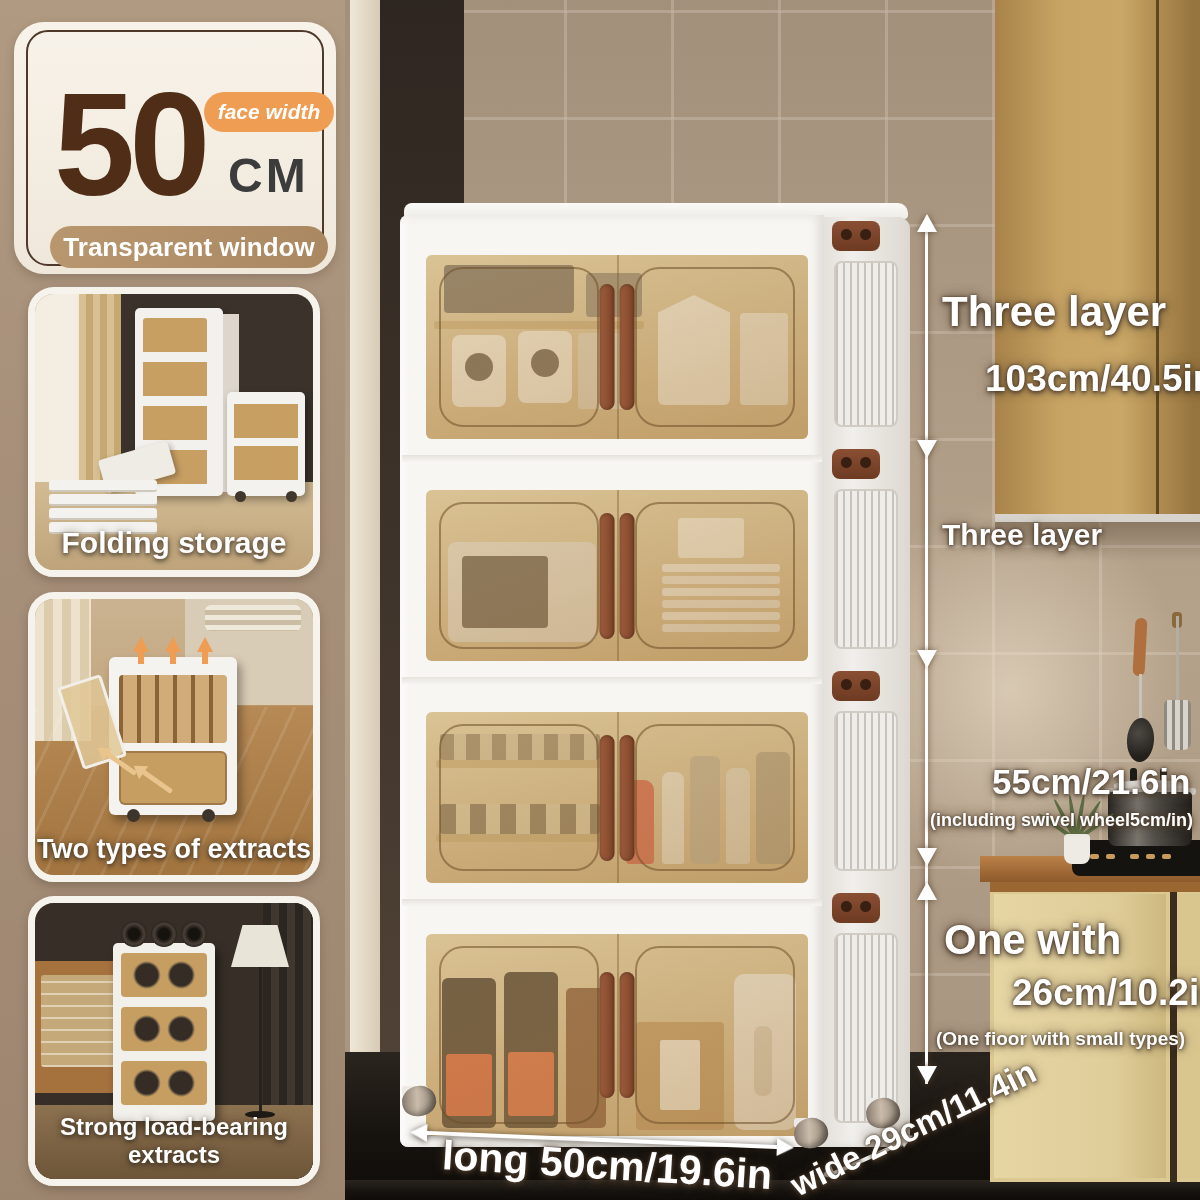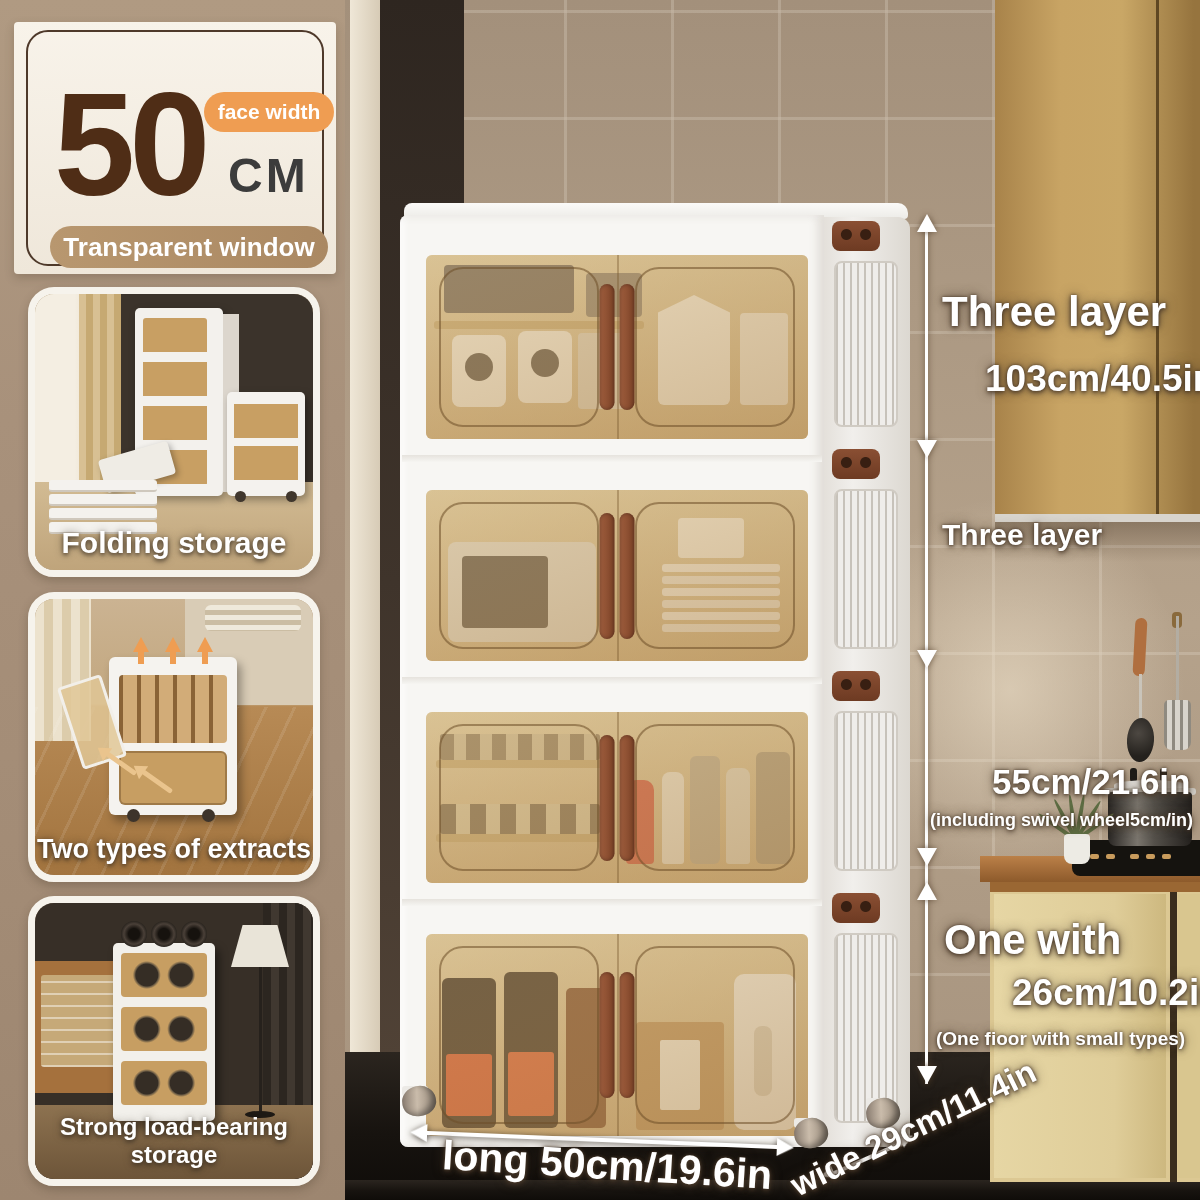--- a/index.html
+++ b/index.html
@@ -5,26 +5,26 @@
   html,body{margin:0;padding:0;background:#777;}
   #canvas{position:relative;width:1200px;height:1200px;overflow:hidden;
           font-family:"Liberation Sans",sans-serif;background:#a8917b;}
   #canvas *{position:absolute;box-sizing:border-box;}
 
   
   #sidebar-bg{left:0;top:0;width:345px;height:1200px;
     background:linear-gradient(180deg,#b09a82 0%,#a8917b 35%,#a38c76 70%,#9d8670 100%);z-index:30;}
 
   
-  #badge-card{left:14px;top:22px;width:322px;height:252px;border-radius:4px;
+  #badge-card{left:14px;top:22px;width:322px;height:252px;border-radius:30px;
     background:linear-gradient(180deg,#f8f3ea,#efe7da);box-shadow:0 4px 10px rgba(70,55,40,.25);z-index:31;}
   #badge-outline{left:12px;top:8px;right:12px;bottom:8px;border:2px solid #4e392a;border-radius:22px;}
   #badge-value{left:40px;top:50px;font-size:146px;font-weight:bold;color:#4f2d16;line-height:1;letter-spacing:-6px;}
   #badge-tag{left:190px;top:70px;width:130px;height:40px;border-radius:20px;background:#ef9d52;
-    color:#fff;font-weight:bold;font-size:21px;line-height:40px;text-align:center;}
+    color:#fff;font-weight:bold;font-size:21px;line-height:40px;text-align:center;font-style:italic;}
   #badge-unit{left:214px;top:126px;font-size:48px;font-weight:bold;color:#3c3c3c;letter-spacing:3px;}
   #badge-banner{left:36px;top:204px;width:278px;height:42px;border-radius:21px;
     background:linear-gradient(90deg,#b8976f,#aa8862);color:#fff;font-weight:bold;font-size:26px;
     line-height:42px;text-align:center;}
 
   
   .fcard{left:28px;width:292px;height:290px;border-radius:26px;border:7px solid #f6f3ec;
     overflow:hidden;box-shadow:0 4px 10px rgba(70,55,40,.3);z-index:31;}
   #fcard-0{top:287px}#fcard-1{top:592px}#fcard-2{top:896px}
   .fcaption{left:0;right:0;bottom:10px;text-align:center;color:#fff;font-weight:bold;
@@ -507,16 +507,16 @@
       <div id="p3-lamp-base"></div>
       <div id="p3-unit">
         <div id="db-0" class="db"></div>
         <div id="db-1" class="db"></div>
         <div id="db-2" class="db"></div>
         <div id="p3w-0" class="p3win"></div>
         <div id="p3w-1" class="p3win"></div>
         <div id="p3w-2" class="p3win"></div>
       </div>
     </div>
-    <div id="fcap-2" class="fcaption">Strong load-bearing storage</div>
+    <div id="fcap-2" class="fcaption">Strong load-bearing extracts</div>
   </div>
 
 </div>
 
 </body></html>

